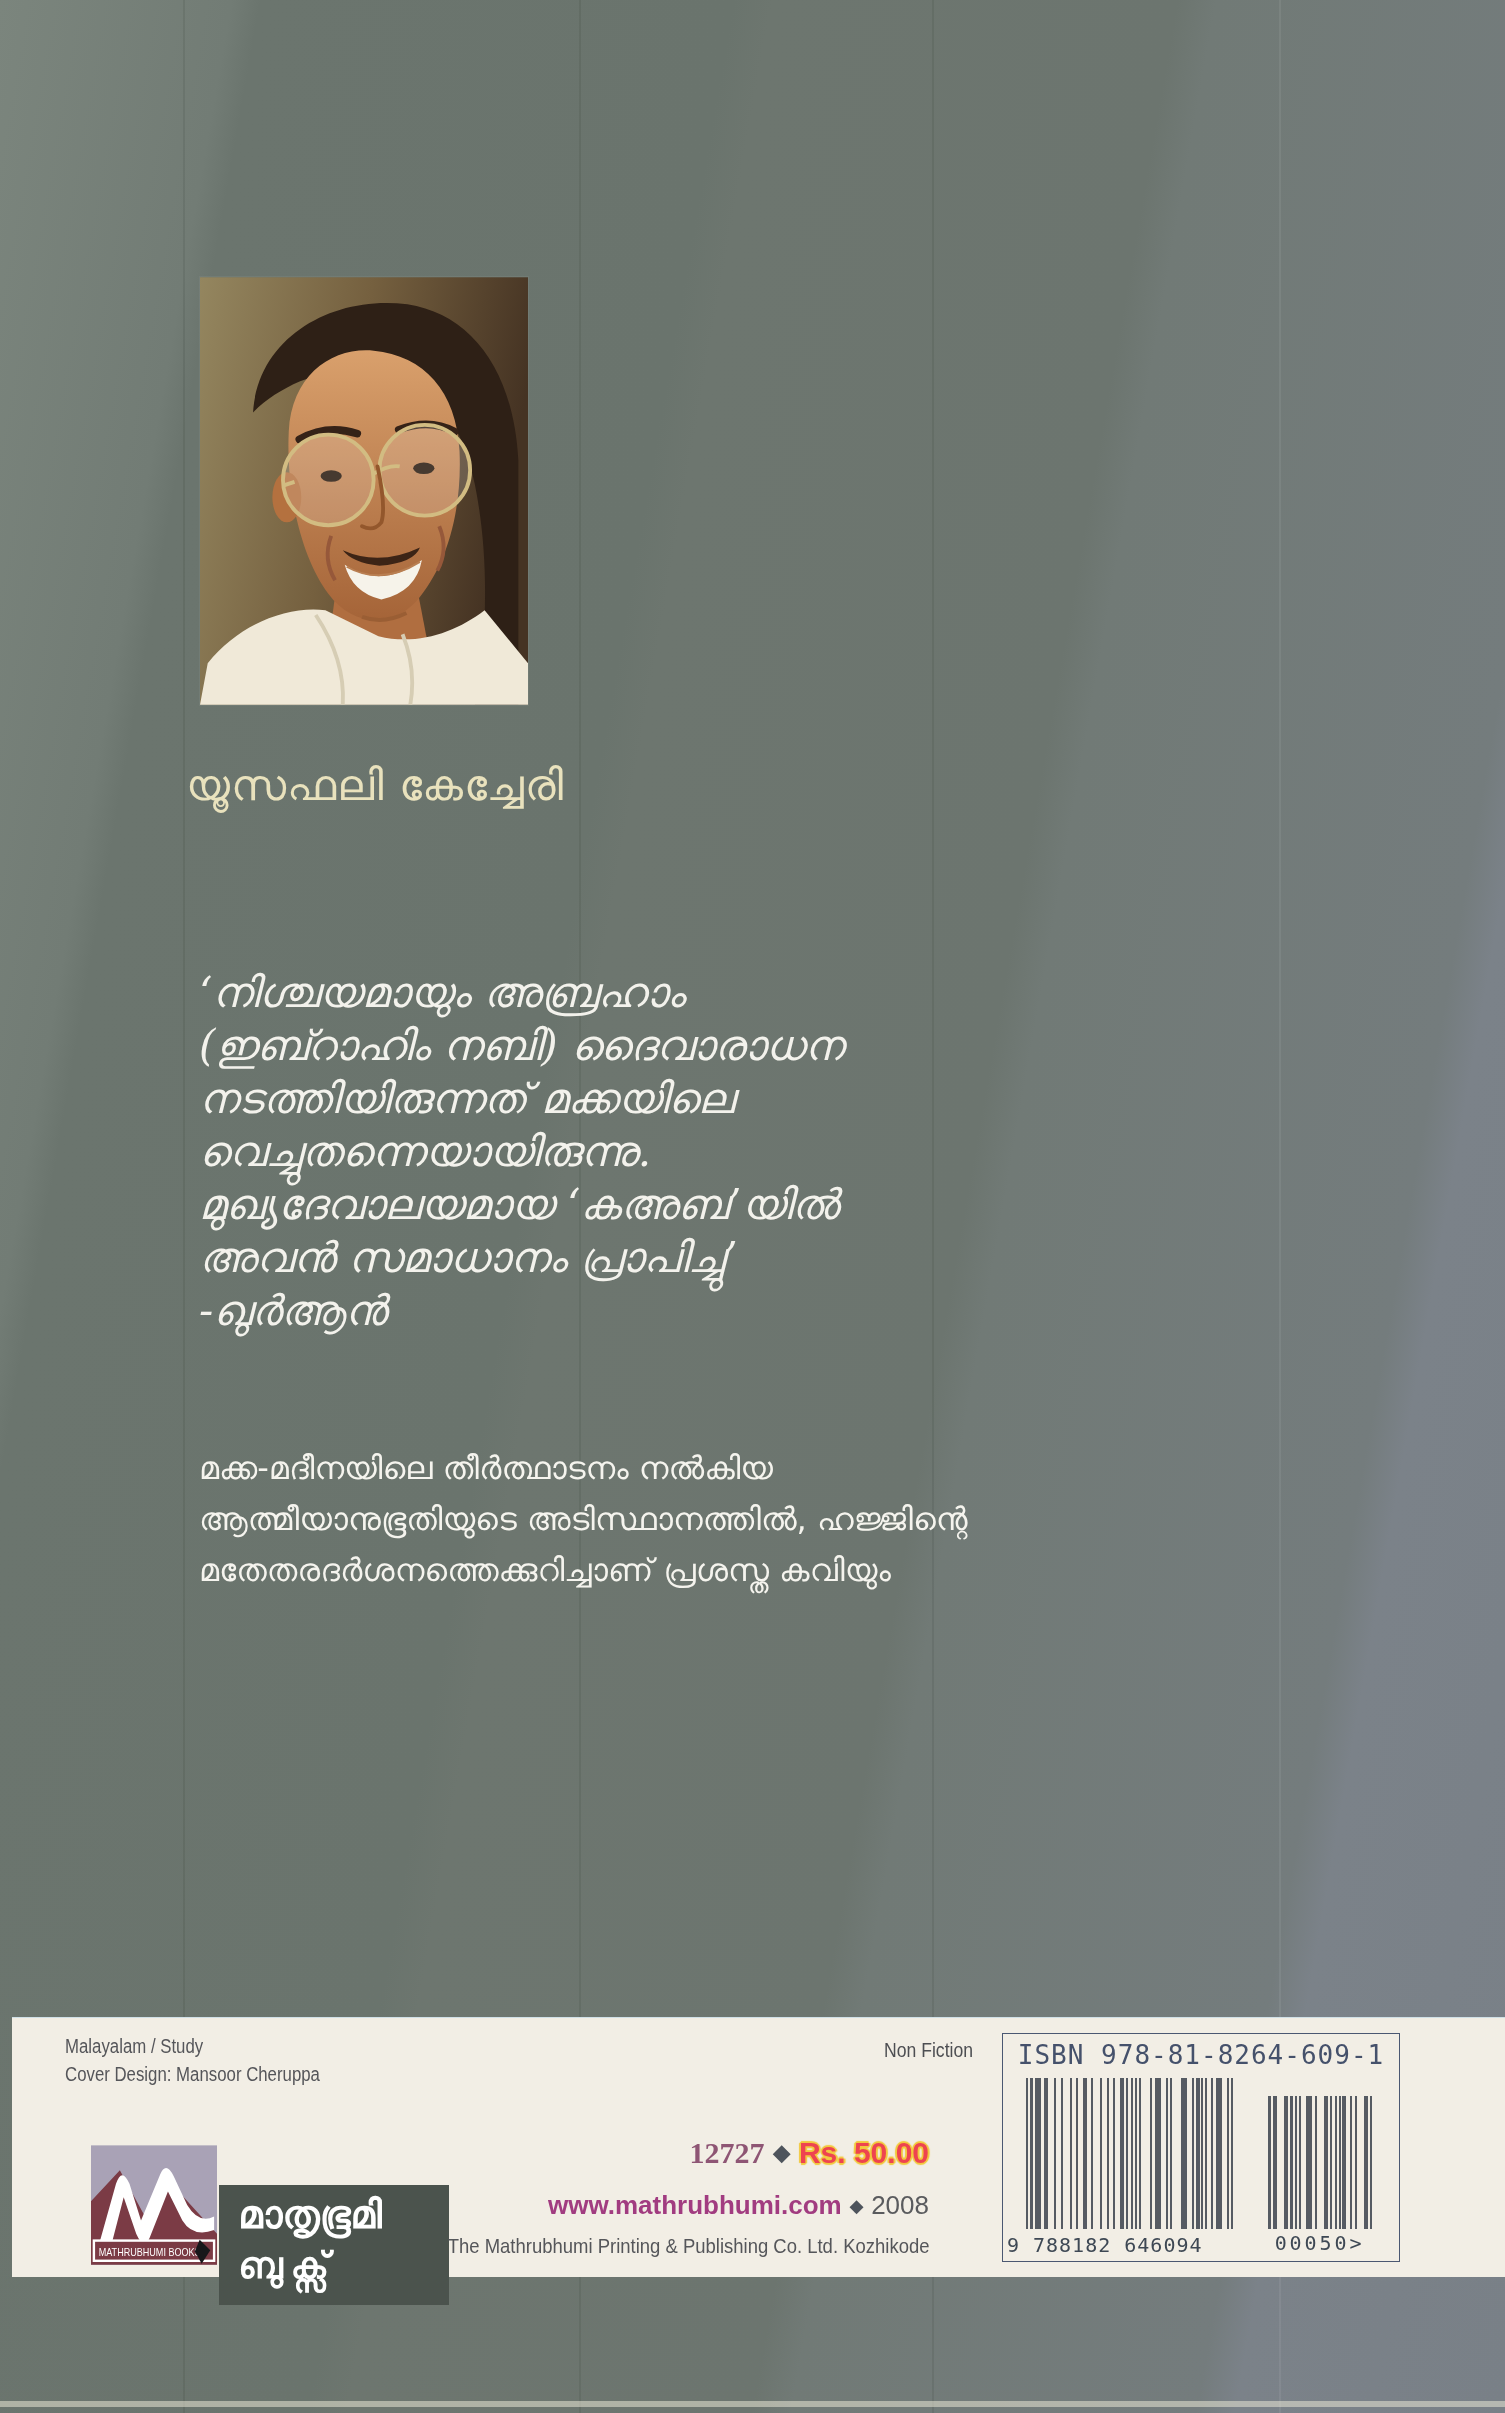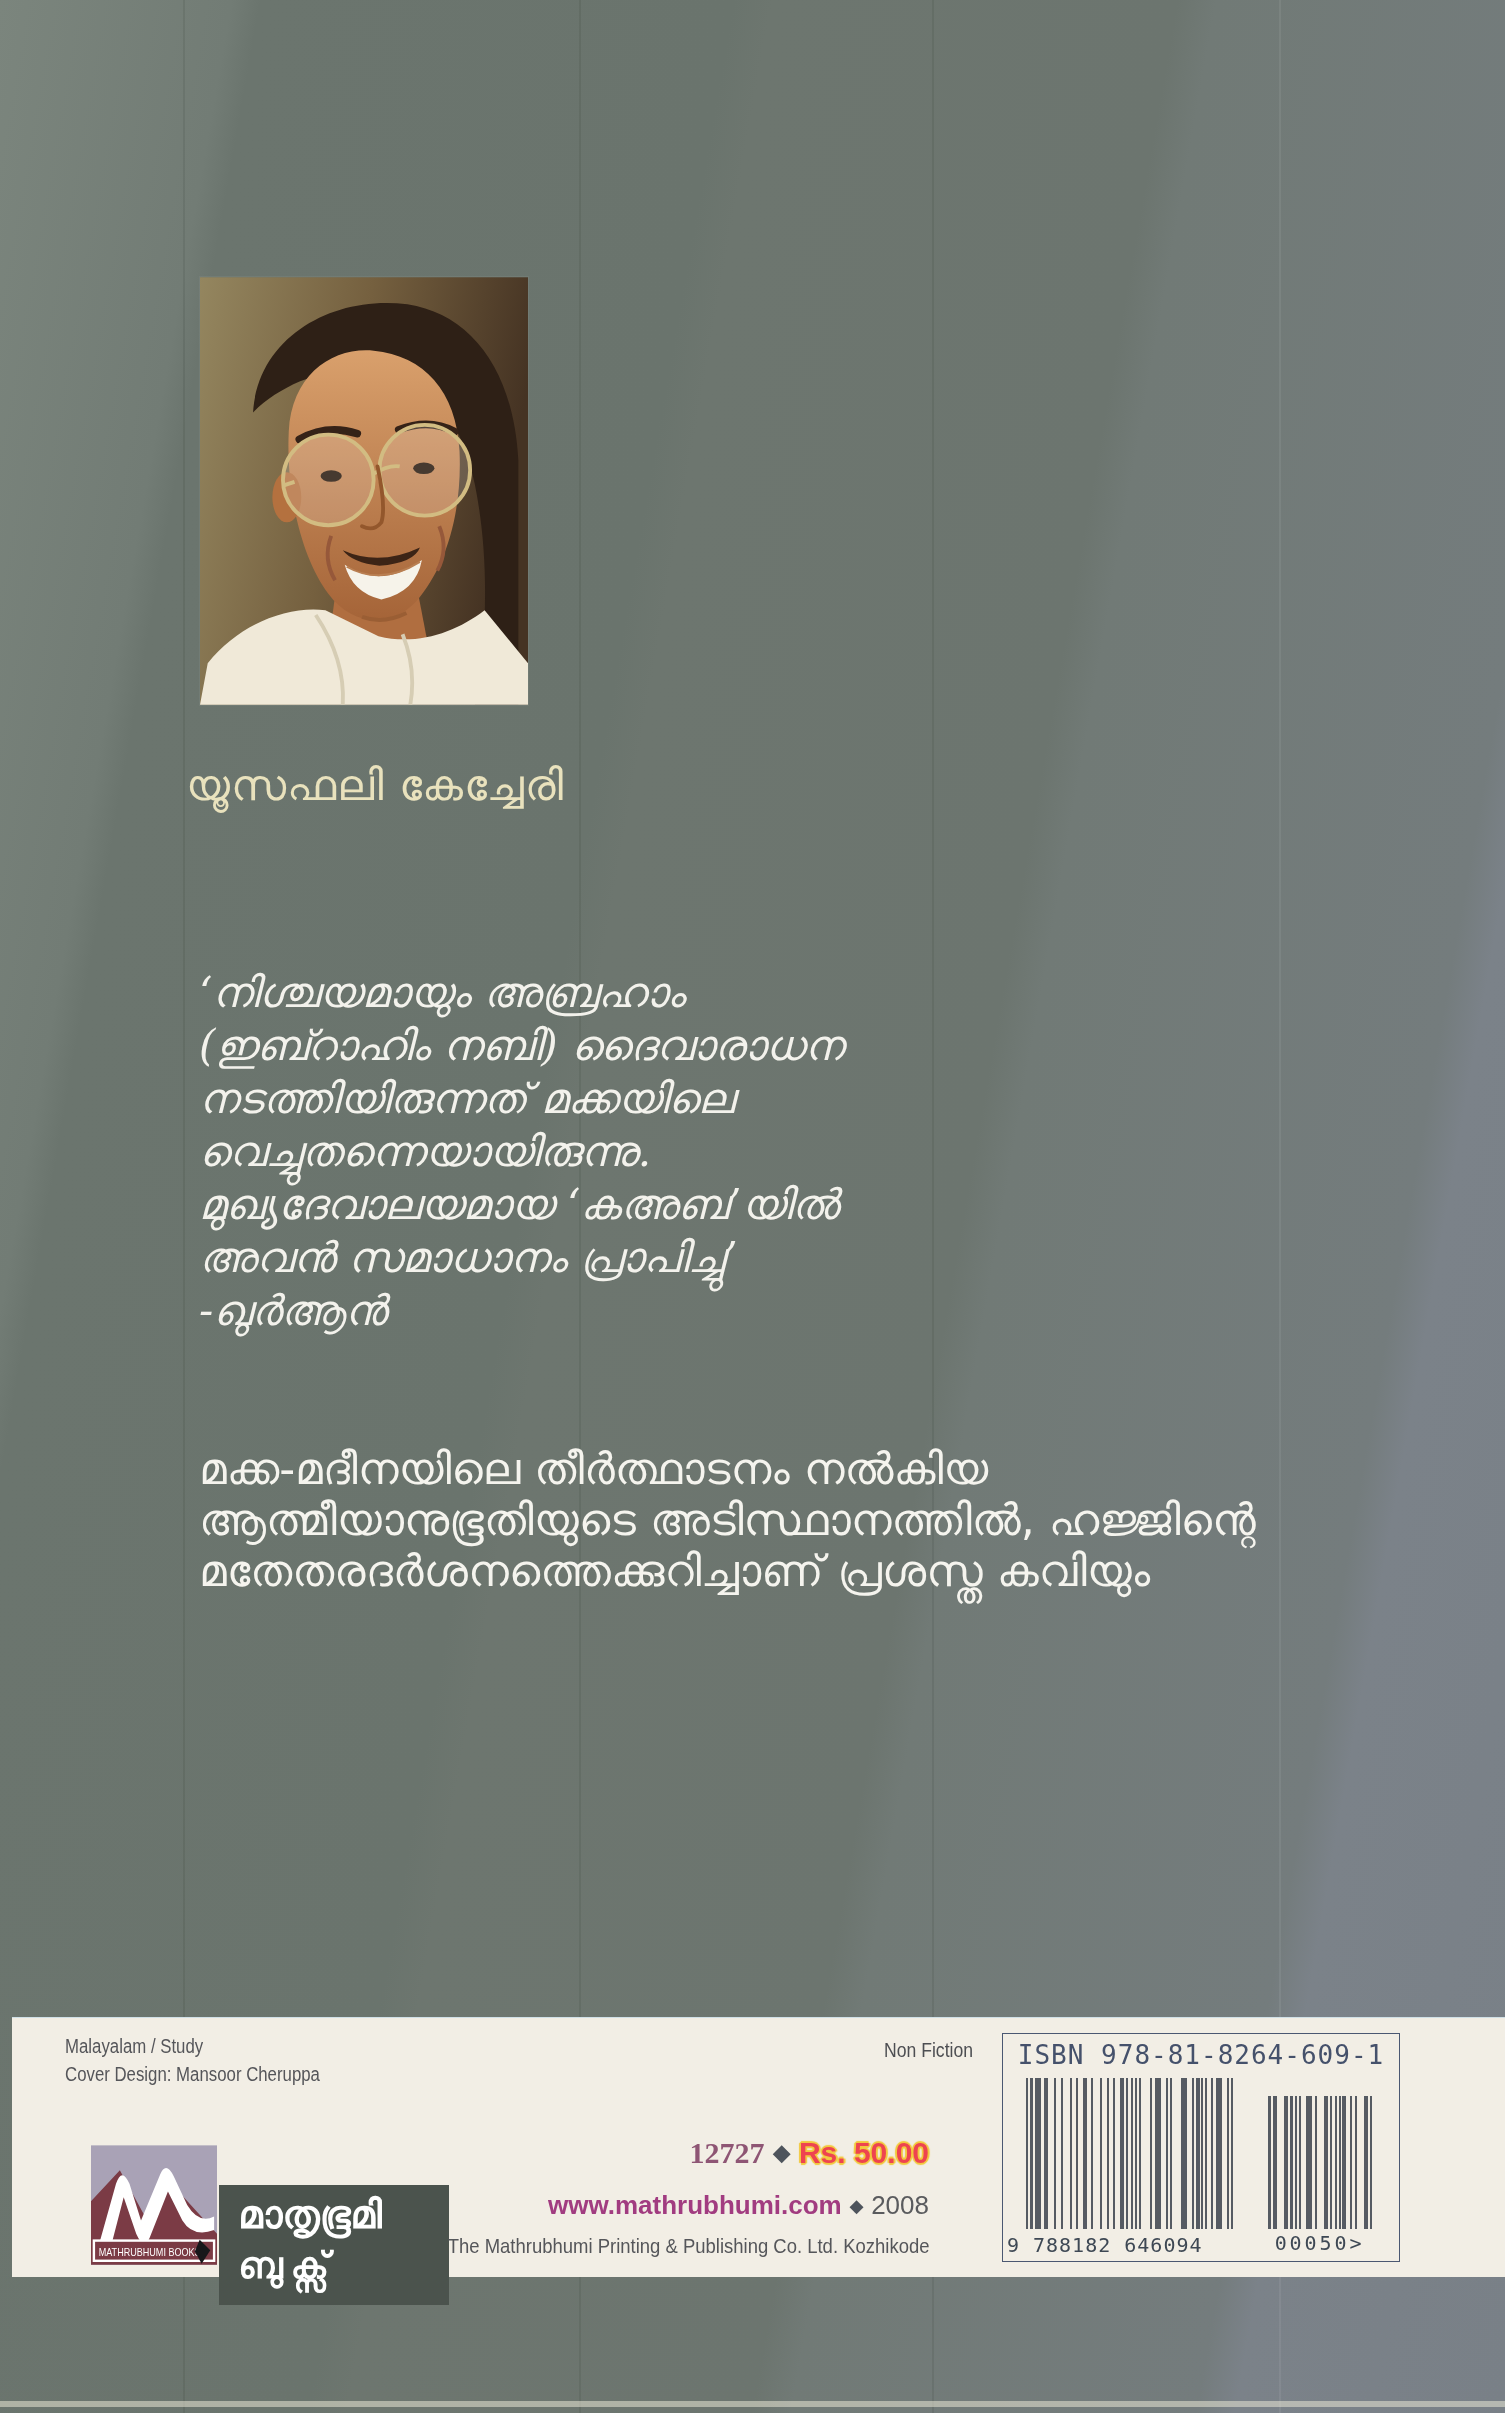--- a/index.html
+++ b/index.html
@@ -14,21 +14,21 @@
   }
   .seam{position:absolute;top:0;bottom:0;width:1.9px;background:rgba(30,36,32,0.10);}
   .seam.s1{left:183px}.seam.s2{left:579px}.seam.s3{left:932px}.seam.s4{left:1279px;background:rgba(255,255,255,0.07)}
   .photo{position:absolute;left:200px;top:277px;width:328px;height:428px;
     box-shadow:0 0 0 1px rgba(255,255,255,0.05);}
   .photo svg{display:block}
   .author-name{position:absolute;left:186px;top:740px;font-size:43px;line-height:58px;
     color:#e9e2bd;letter-spacing:1px;white-space:nowrap;margin-top:16px;}
   .quote{position:absolute;left:199px;top:966px;font-family:"DejaVu Serif",serif;
     font-style:italic;font-size:42px;line-height:53px;color:#f3f2ec;white-space:nowrap;}
-  .blurb{position:absolute;left:199px;top:1443px;font-size:44px;line-height:51px;
+  .blurb{position:absolute;left:199px;top:1443px;font-size:32px;line-height:51px;
     color:#f5f4ee;white-space:nowrap;}
   
   .footer-strip{position:absolute;left:12px;top:2017px;width:1505px;height:260px;
     background:#f2eee5;border-top:1.9px solid #cfdfe6;box-sizing:border-box;
     font-family:"Liberation Sans",sans-serif;padding-left:28px;}
   .meta{position:absolute;left:53px;top:13.5px;font-size:20px;line-height:28px;color:#55565a;
     transform:scaleX(0.84);transform-origin:left top;white-space:nowrap;}
   .non-fiction{position:absolute;left:872px;top:21px;font-size:20px;color:#4d4e52;
     transform:scaleX(0.88);transform-origin:left top;white-space:nowrap;}
   .logo-mark{position:absolute;left:79px;top:127px;width:126px;height:120px;}

